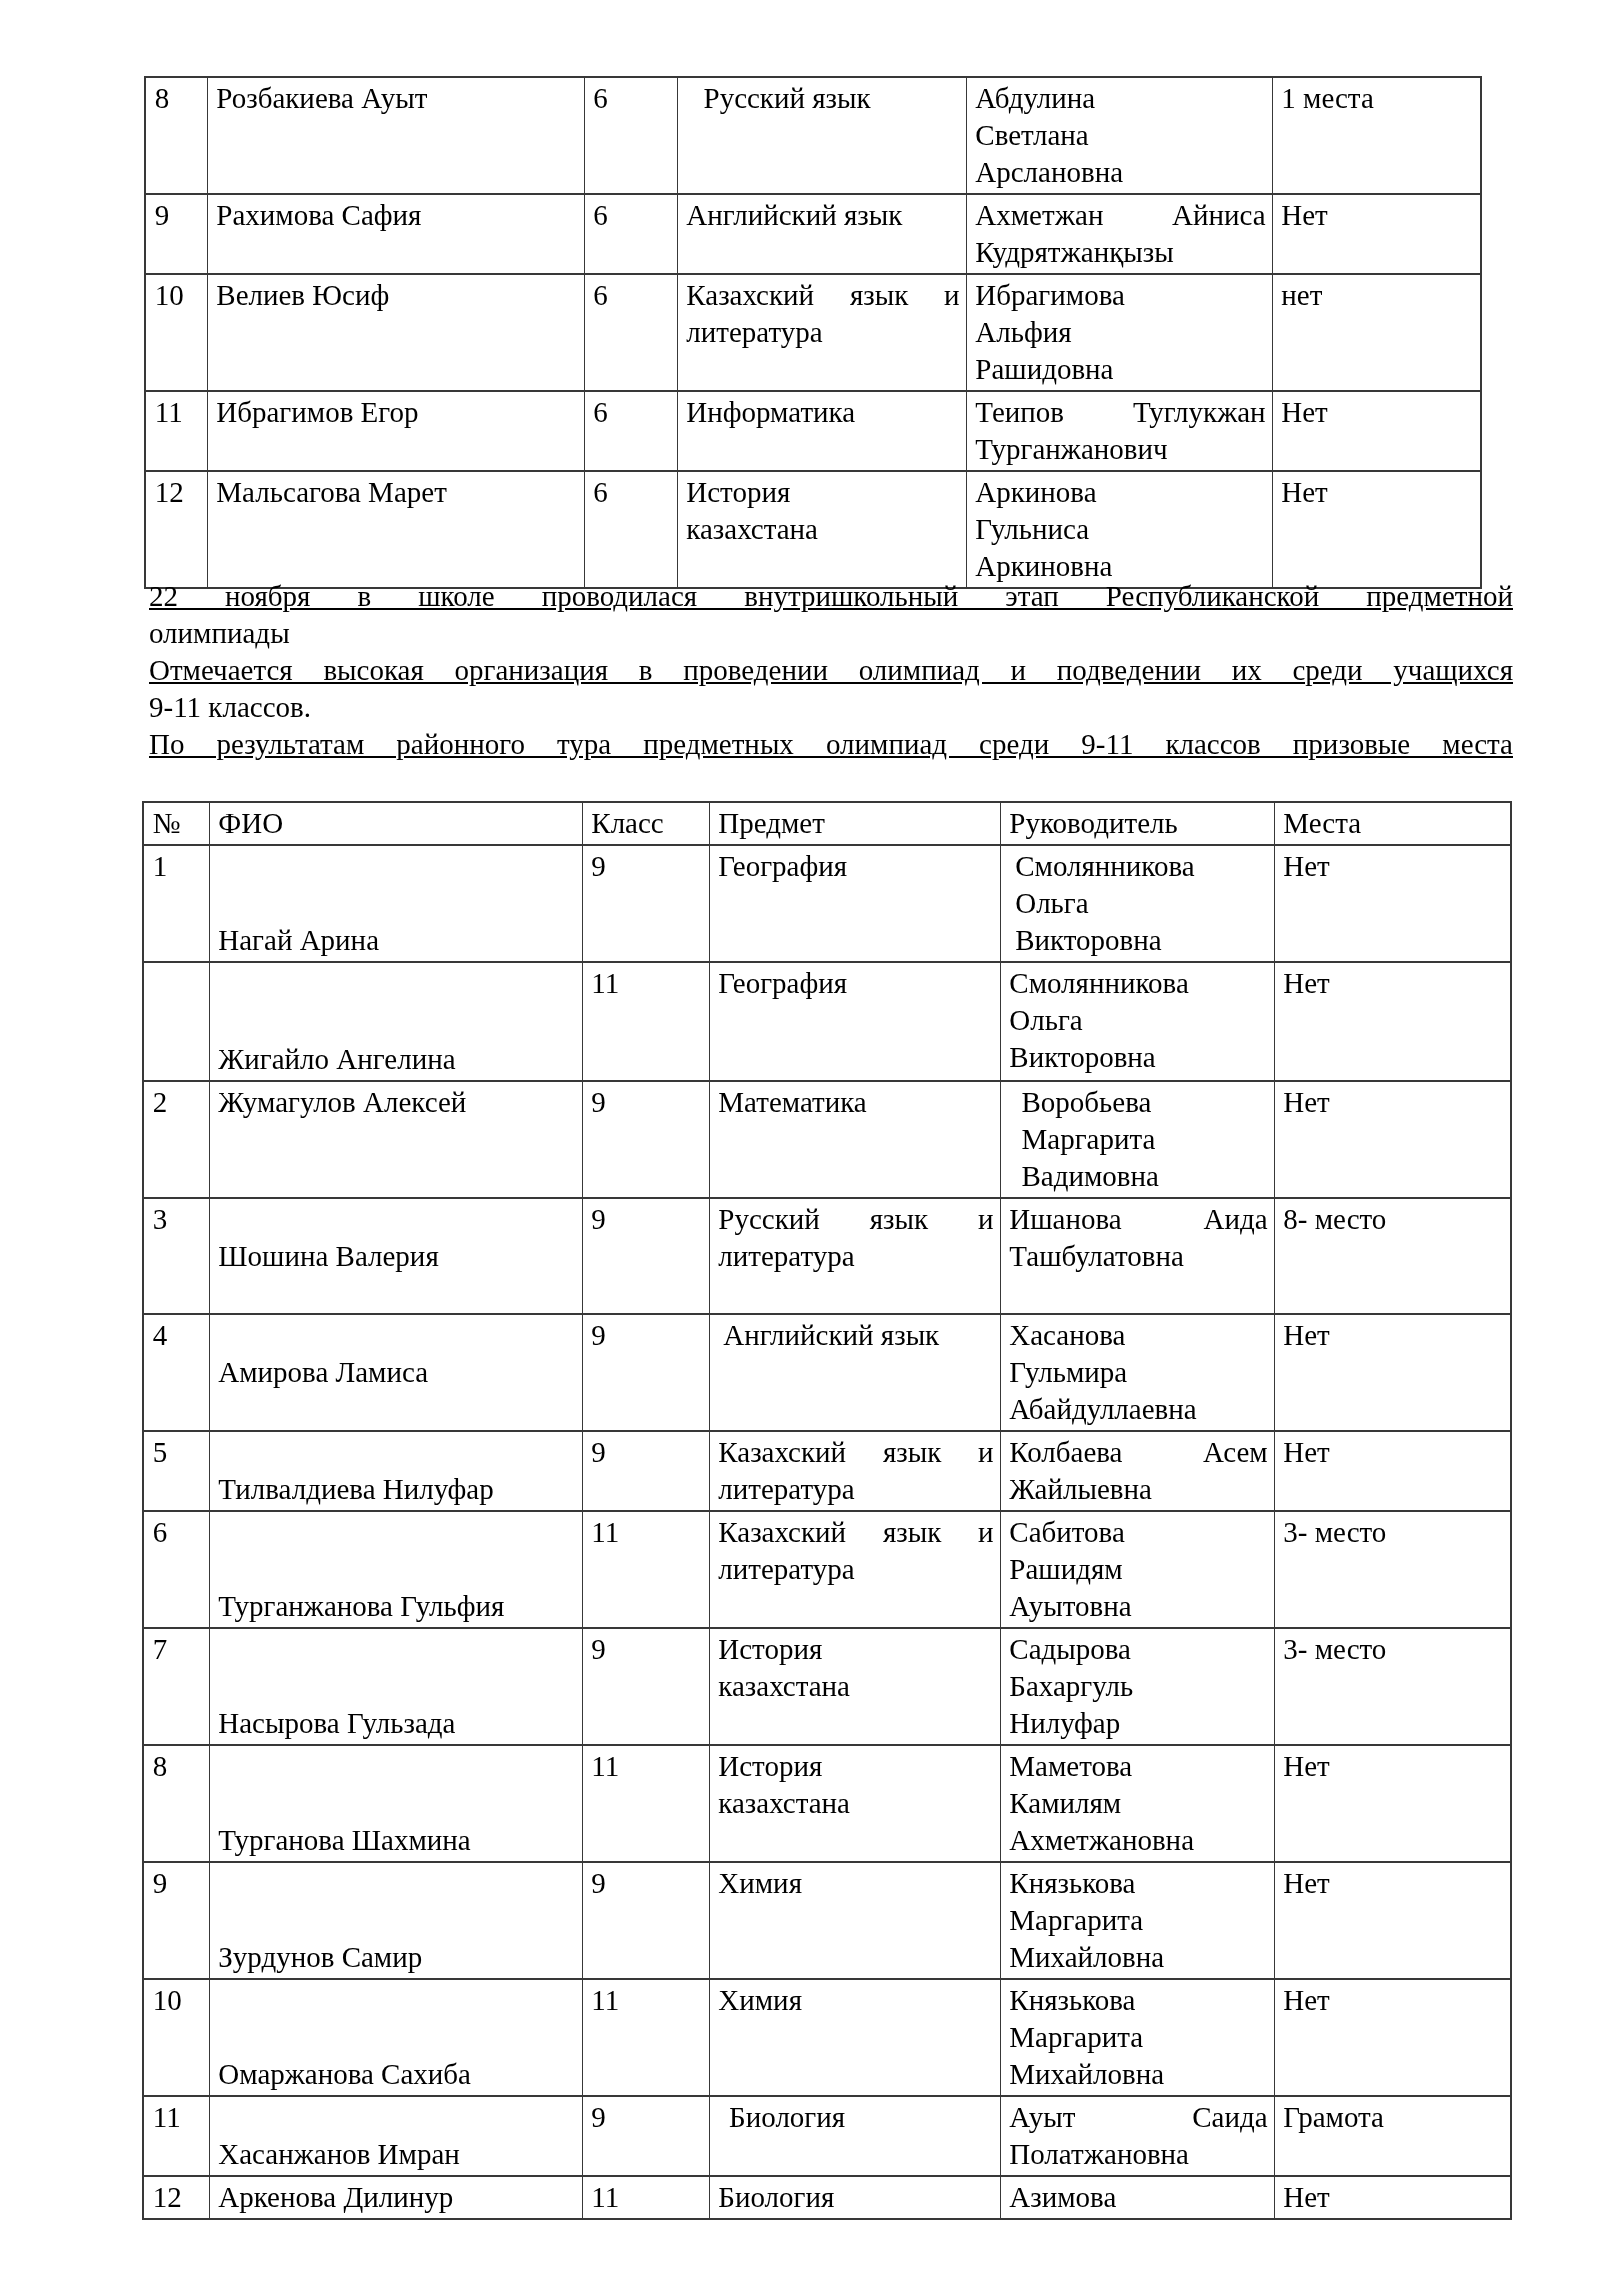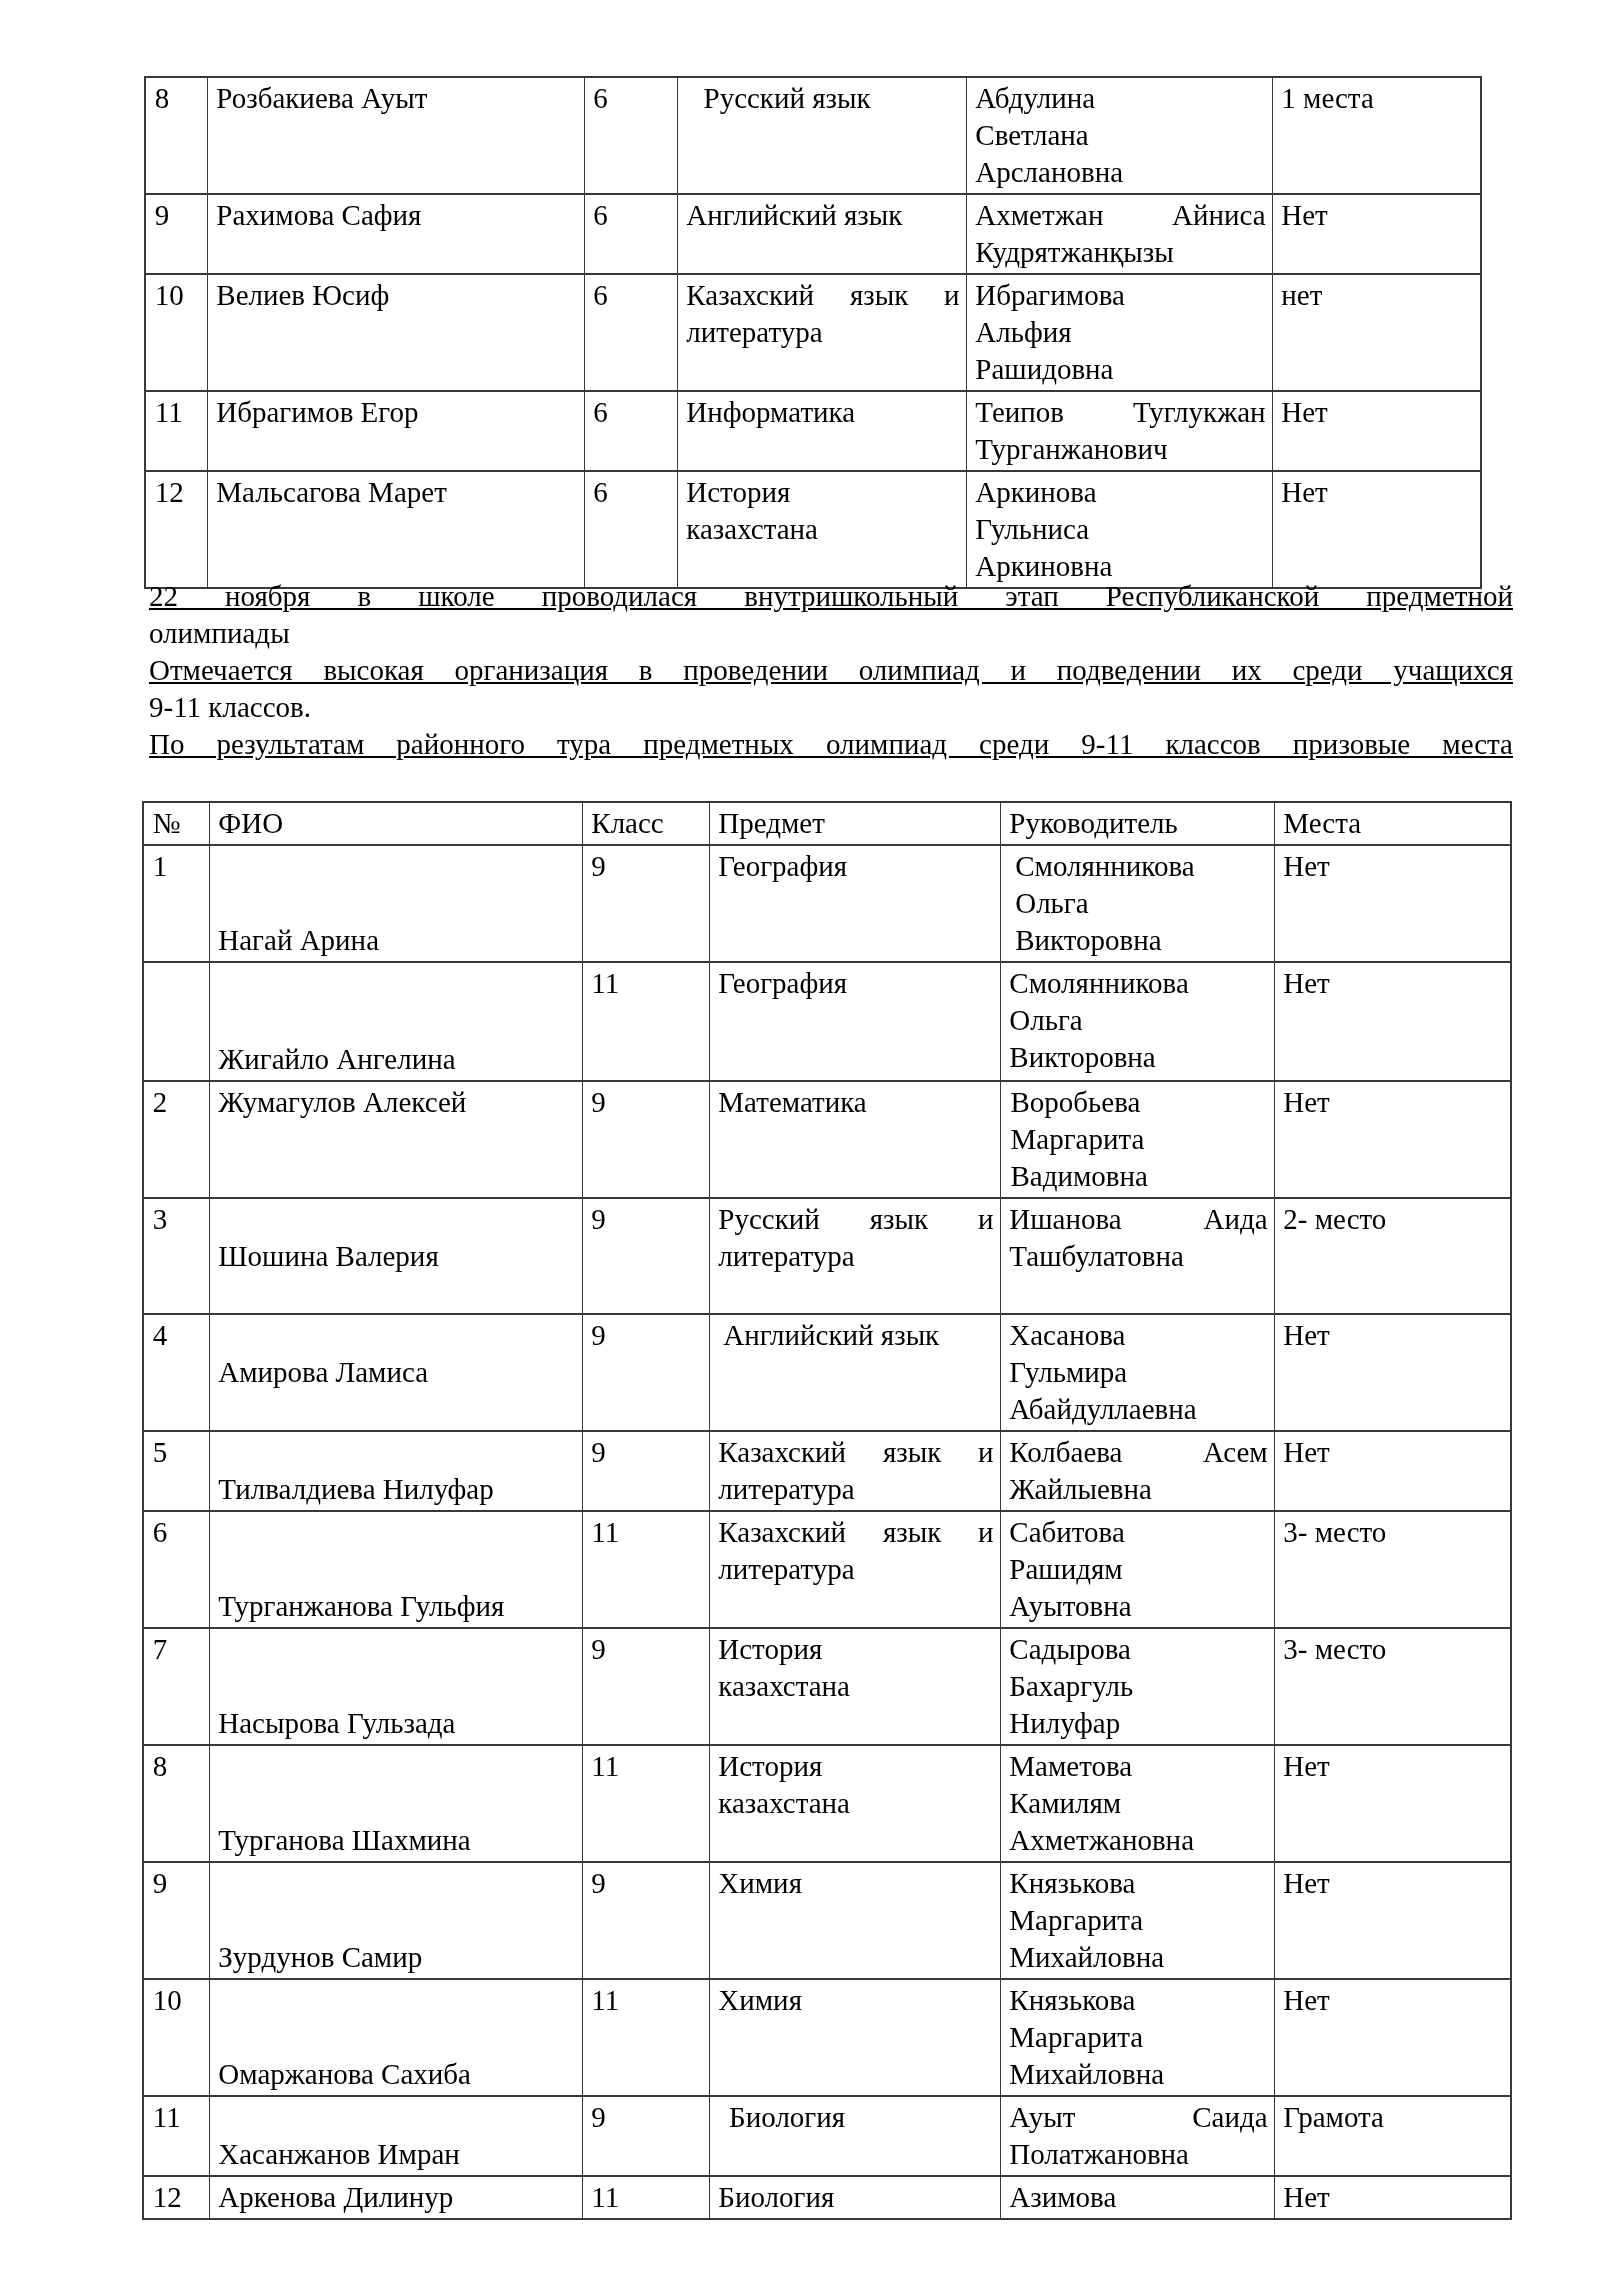--- a/index.html
+++ b/index.html
@@ -138,34 +138,34 @@
         <td>Смолянникова
 Ольга
 Викторовна</td>
         <td>Нет</td>
       </tr>
       <tr style="height:110px">
         <td>2</td>
         <td>Жумагулов Алексей</td>
         <td>9</td>
         <td>Математика</td>
-        <td style="padding-left:10px">Воробьева
+        <td style="padding-left:21px">Воробьева
 Маргарита
 Вадимовна</td>
         <td>Нет</td>
       </tr>
       <tr style="height:116px">
         <td>3</td>
         <td class="vm">Шошина Валерия</td>
         <td>9</td>
         <td class="just">Русский язык и
 литература</td>
         <td class="just">Ишанова Аида
 Ташбулатовна</td>
-        <td>2- место</td>
+        <td>8- место</td>
       </tr>
       <tr style="height:112px">
         <td>4</td>
         <td class="vm">Амирова Ламиса</td>
         <td>9</td>
         <td style="padding-left:13.7px">Английский язык</td>
         <td>Хасанова
 Гульмира
 Абайдуллаевна</td>
         <td>Нет</td>

